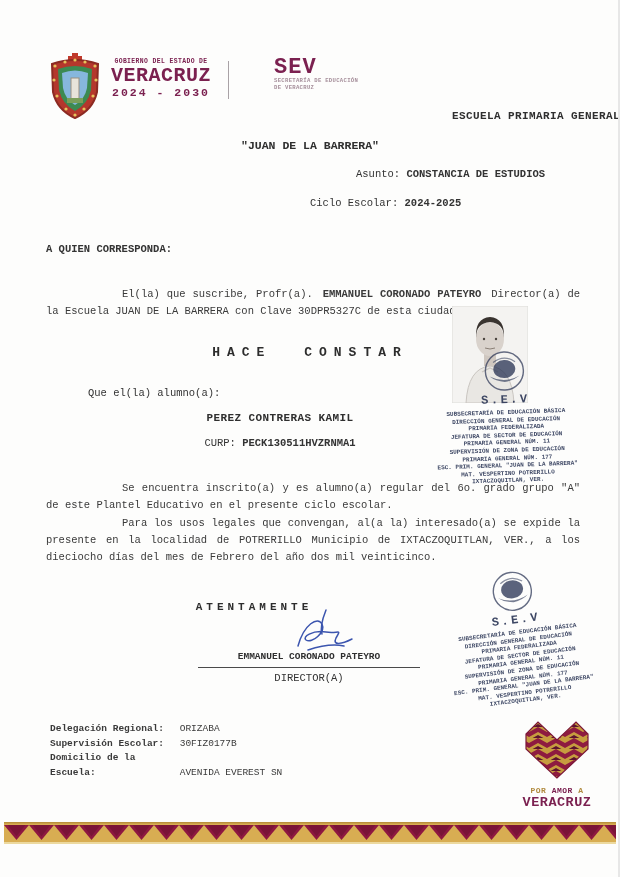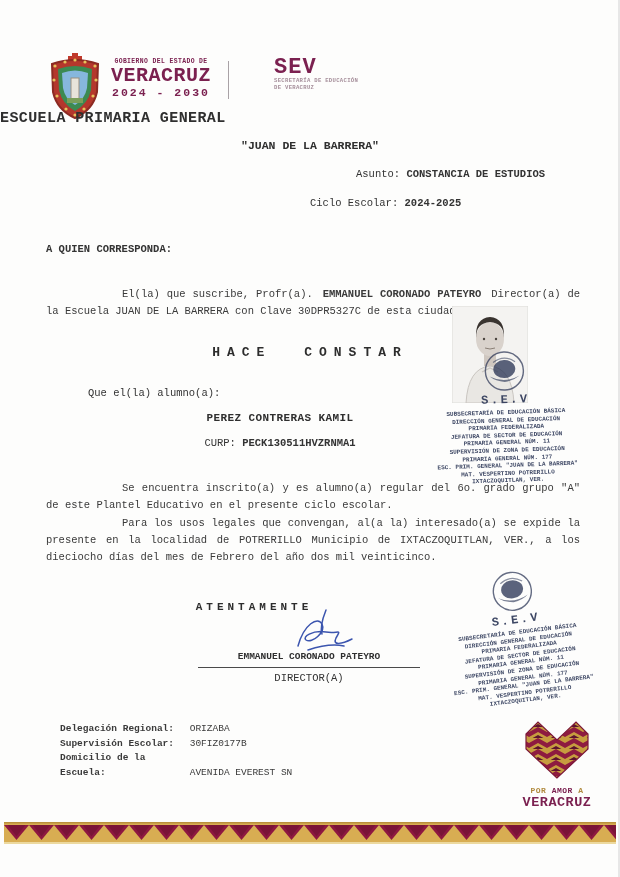--- a/index.html
+++ b/index.html
@@ -11,22 +11,22 @@
   .coat { position:absolute; left:38px; top:50px; }
   .wordmark { position:absolute; left:99px; top:58px; color:#7b2150; width:124px; text-align:center; }
   .wm-small { font-size:6.4px; font-weight:700; letter-spacing:0.4px; }
   .wm-name  { font-size:20px; font-weight:800; letter-spacing:0.5px; line-height:21px; }
   .wm-years { font-size:11.5px; font-weight:800; letter-spacing:2px; }
   .hdr-divider { position:absolute; left:228px; top:61px; width:1px; height:38px; background:#a9a2a6; }
   .sev { position:absolute; left:240px; top:57px; color:#7b2150;margin-left:34px; }
   .sev-acronym { font-size:22px; font-weight:800; line-height:21px; letter-spacing:1px; }
   .sev-sub { font-size:5.6px; color:#a68f9b; line-height:6.6px; letter-spacing:0.3px; font-weight:600; }
   
-  .school-type { position:absolute; top:110px; left:0; width:620px; text-align:left;
-                 font-size:15px; font-weight:700; color:#2f2f2f; letter-spacing:0.4px; }
+  .school-type { position:absolute; top:110px; left:0; width:620px; text-align:right;
+                 font-size:11px; font-weight:700; color:#2f2f2f; letter-spacing:0.4px; }
   .school-name { position:absolute; top:139px; left:0; width:620px; text-align:center;
                  font-size:11.5px; font-weight:700; color:#2f2f2f; }
   .asunto { position:absolute; top:168px; left:356px; font-size:10.5px; }
   .ciclo  { position:absolute; top:197px; left:310px; font-size:10.5px; }
   .asunto b, .ciclo b, .curp b { font-weight:700; }
   
   .salutation { position:absolute; top:243px; left:46px; font-size:10.5px; font-weight:700; }
   .para { position:absolute; left:46px; width:534px; font-size:10.5px; line-height:17px;
           text-align:justify; text-indent:76px; color:#3a3a3a; }
   .p1 { top:275px; } .p2 { top:469px; width:534px; } .p3 { top:504px; }
@@ -46,21 +46,21 @@
   .stamp-sev { font-size:12px; font-weight:700; letter-spacing:2.5px; margin-bottom:2px; }
   .stamp-line { font-size:6px; line-height:7.6px; font-weight:600; white-space:nowrap; }
   
   .atentamente { position:absolute; top:601px; left:0; width:508px; text-align:center;
                  font-size:11px; font-weight:700; letter-spacing:4px; color:#2d2d2d; }
   .sig-ink { position:absolute; left:282px; top:606px; z-index:3; }
   .sig-block { position:absolute; left:198px; top:651px; width:222px; text-align:center; }
   .sig-name { font-size:9.5px; font-weight:700; padding-bottom:5px; color:#2f2f2f; }
   .sig-role { border-top:1.5px solid #4a4a4a; font-size:10.5px; padding-top:4px; color:#333; }
   
-  .footer-info { position:absolute; left:60px; top:722px; font-size:9.5px; line-height:14.5px; }
+  .footer-info { position:absolute; left:50px; top:722px; font-size:9.5px; line-height:14.5px; }
   .f-label { display:inline-block; width:124px; font-weight:700; color:#3a3a3a; }
   .f-value { color:#3a3a3a; }
   .heart-logo { position:absolute; left:498px; top:716px; width:118px; text-align:center; }
   .heart-logo svg { display:block; margin:0 auto 6px auto; }
   .por-amor { font-size:8px; font-weight:700; letter-spacing:0.5px; color:#b08a3e; }
   .por-amor .amor { color:#7b2150; }
   .veracruz-wordmark { font-size:13.5px; font-weight:800; color:#7b2150; letter-spacing:0.5px; }
   .strip { position:absolute; left:4px; top:822px; width:612px; height:22px; }
   .scan-edge { position:absolute; right:0; top:0; width:2px; height:877px; background:#e7e7e7; }
 </style>

